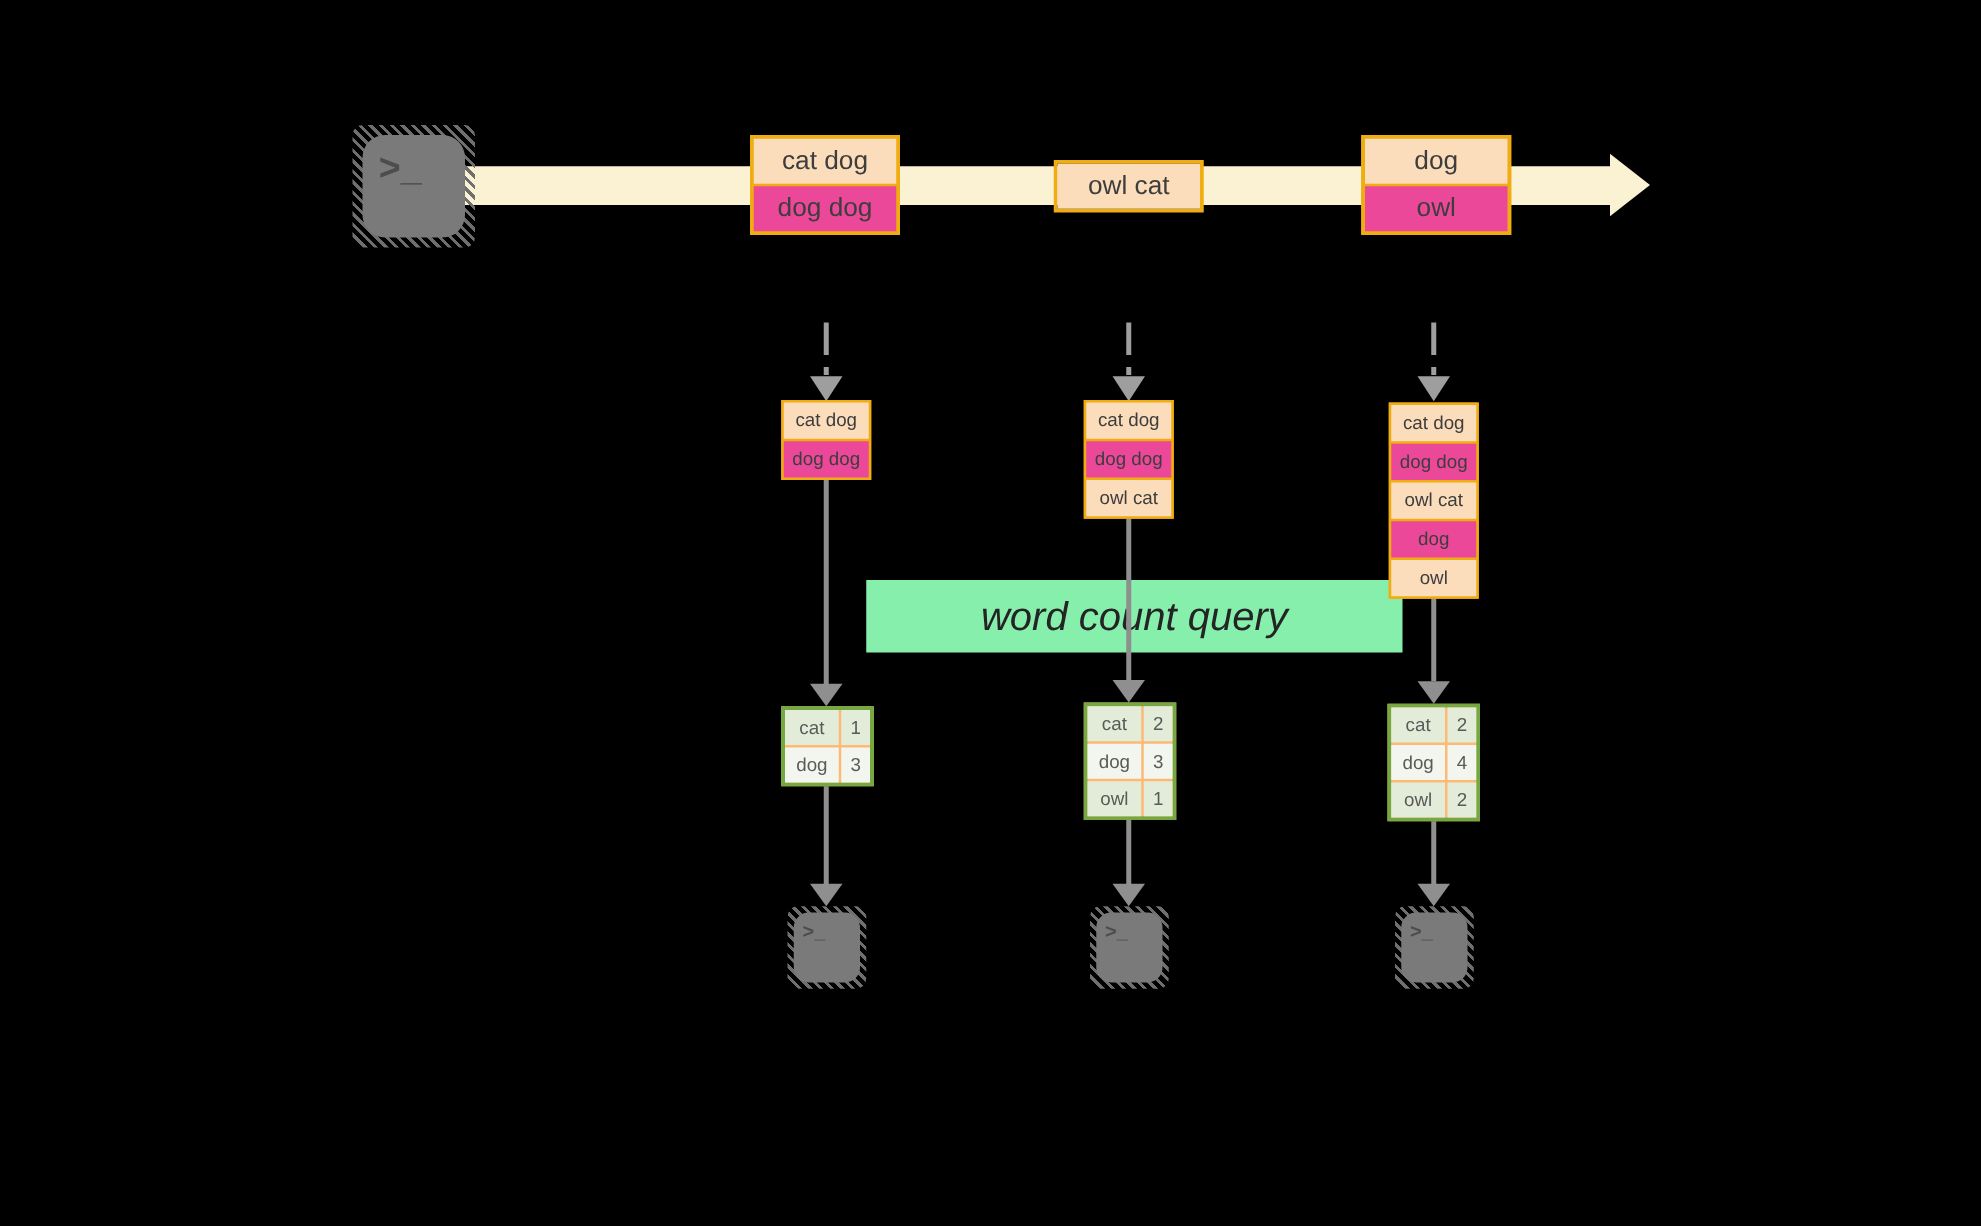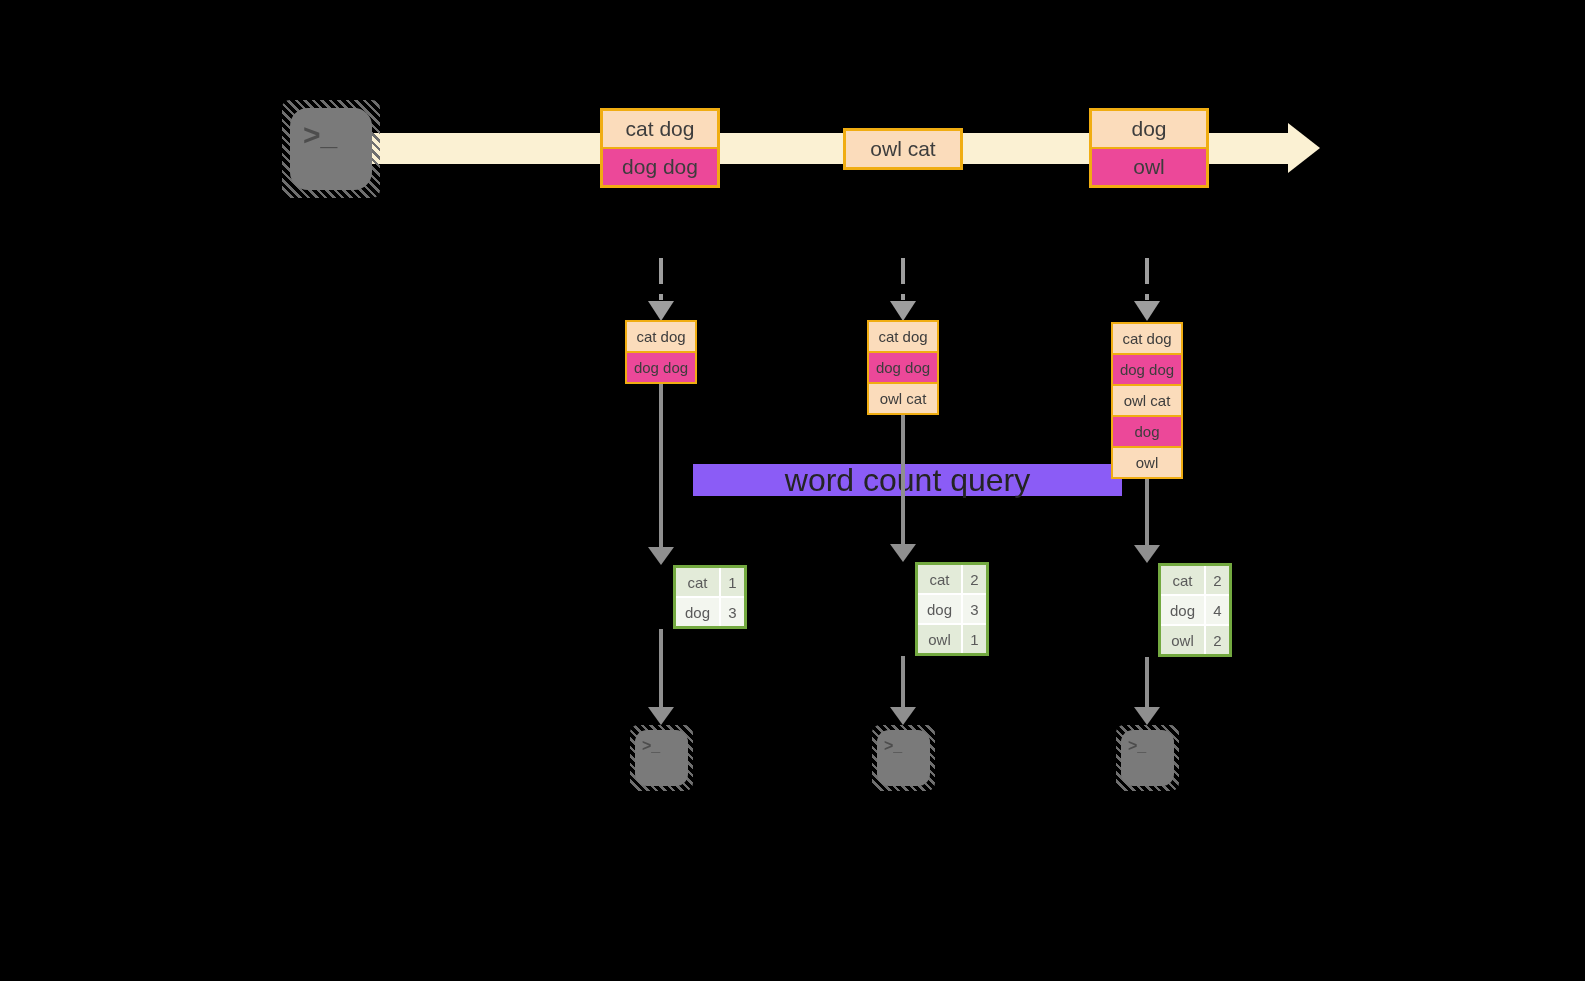--- a/index.html
+++ b/index.html
@@ -46,27 +46,27 @@
     border-left:13px solid transparent;border-right:13px solid transparent;
     border-top:20px solid #9e9e9e;}
 
   
   .line{width:4px;background:#8f8f8f;z-index:2;}
   .ahead{width:0;height:0;z-index:2;
     border-left:13px solid transparent;border-right:13px solid transparent;
     border-top:18px solid #8f8f8f;}
 
   
-  .query-band{left:693px;top:464px;width:429px;height:32px;background:#8b5cf6;z-index:0;
+  .query-band{left:693px;top:464px;width:429px;height:58px;background:#86efac;z-index:0;
     display:flex;align-items:center;justify-content:center;
-    font-size:32px;color:#242424;}
+    font-size:32px;color:#242424;font-style:italic;}
 
   
   .gtable{display:grid;grid-template-columns:43px 23px;gap:2px;
-    background:#ffffff;border:3px solid #73a940;z-index:3;margin-left:48px;}
+    background:#fdba74;border:3px solid #73a940;z-index:3;}
   .gcell{height:28px;display:flex;align-items:center;justify-content:center;
     font-size:15px;color:#5a5a5a;}
   .g-dark{background:#e3ebd9;}
   .g-light{background:#f3f6ef;}
 </style>
 </head>
 <body>
 
 <div class="abs stream-band"></div>
 <div class="abs stream-head"></div>

